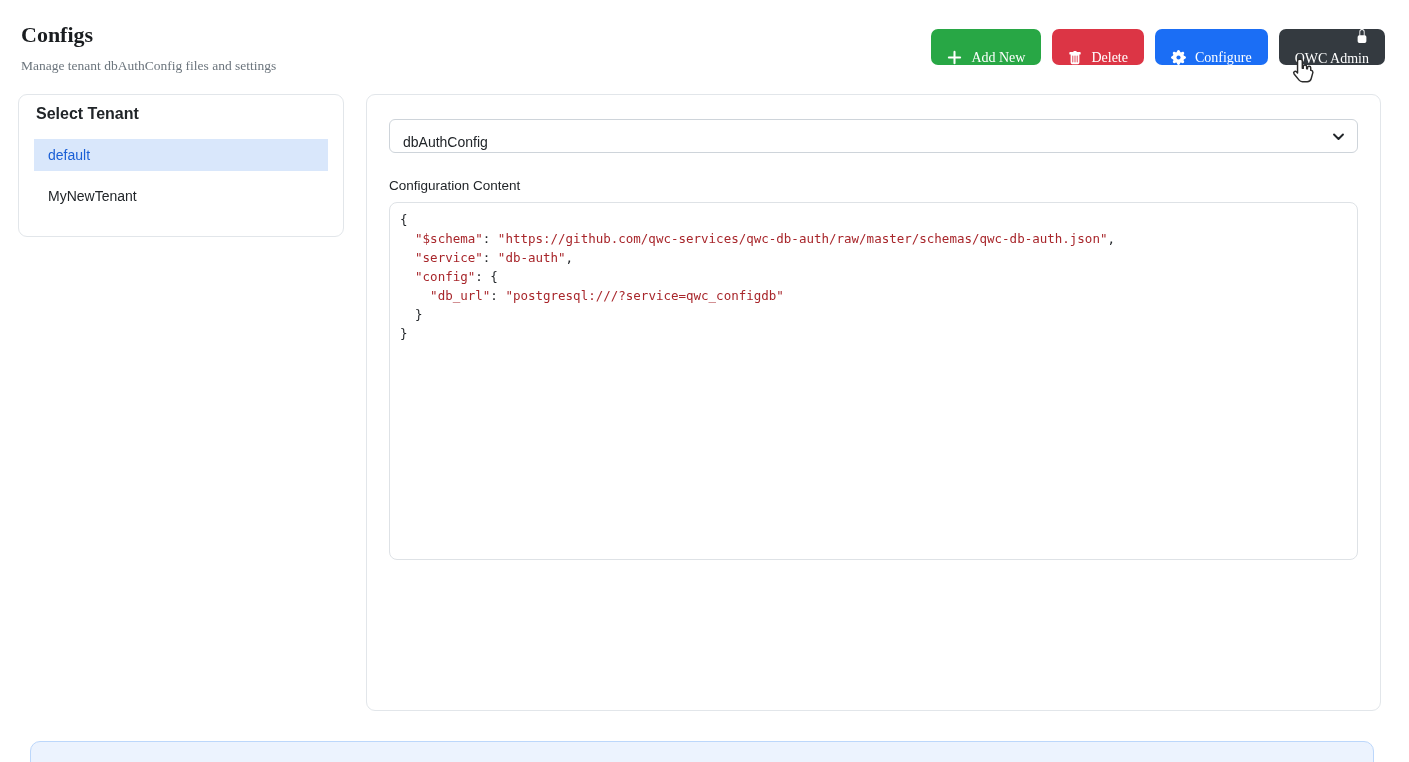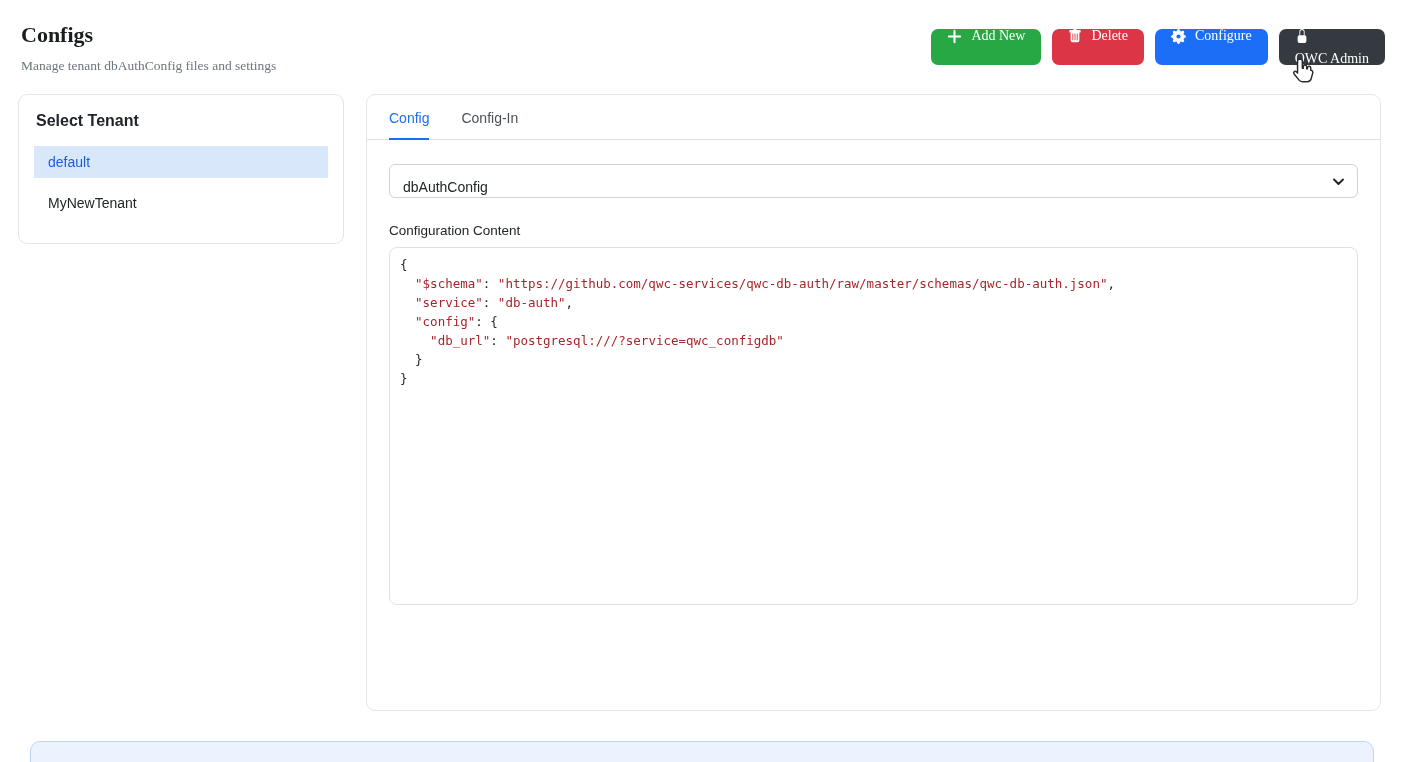--- a/index.html
+++ b/index.html
@@ -11,34 +11,34 @@
   body{
     width:1409px; height:762px; overflow:hidden; position:relative;
     font-family:"Liberation Sans", sans-serif; color:#212529;
   }
   
   .header{display:flex; justify-content:space-between; align-items:flex-start; margin:22px 24px 0 21px;font-family:Liberation Serif, serif;}
   .page-title{font-size:22px; font-weight:700; color:#1a1d20;}
   .page-subtitle{font-size:13.5px; color:#6c757d; margin-top:10px;}
   .toolbar{display:flex; gap:11px; margin-top:7px;}
   .btn{
-    display:inline-flex; align-items:flex-start; gap:9px; height:36px; padding:0 16px;
+    display:inline-flex; align-items:flex-end; gap:9px; height:36px; padding:0 16px;
     border:none; border-radius:7px; font-family:inherit; font-size:14px; font-weight:500;
     color:#fff; cursor:pointer; line-height:1;
   }
   .btn svg{flex:0 0 auto;}
   .btn-success{background:var(--success);}
   .btn-danger{background:var(--danger);}
   .btn-primary{background:var(--primary);}
   .btn-dark{background:var(--dark);flex-direction:column;}
   
   .content{display:flex; gap:22px; margin:20px 28px 0 18px; align-items:flex-start;}
   .card{background:#fff; border:1px solid #e2e6ea; border-radius:9px;}
   
-  .tenant-card{width:326px; padding:17px 15px 15px;}
+  .tenant-card{width:326px; padding:10px 15px 15px;}
   .tenant-title{font-size:16px; font-weight:700; margin:0 2px 16px;}
   .tenant-item{
     padding:8px 14px; font-size:14px; border-radius:0; color:#212529;
     cursor:pointer; margin-bottom:9px;
   }
   .tenant-item.selected{background:#d9e7fb; color:#1a5fd6;}
   
   .main-card{flex:1; min-height:617px; display:flex; flex-direction:column;}
   .tabs{display:flex; padding:0 22px; border-bottom:1px solid #dee2e6;}
   .tab{
@@ -125,28 +125,20 @@
     <div class="tenant-title">Select Tenant</div>
     <div class="tenant-item selected">
       <span>default</span>
     </div>
     <div class="tenant-item">
       <span>MyNewTenant</span>
     </div>
   </div>
 
   <div class="card main-card">
-    <div class="tabs">
-      <div class="tab active">
-        <span>Config</span>
-      </div>
-      <div class="tab">
-        <span>Config-In</span>
-      </div>
-    </div>
 
     <div class="card-body">
       <div class="select-wrap">
         <select class="file-select">
           <option>dbAuthConfig</option>
         </select>
         <span class="select-chevron">
           <svg width="13" height="13" viewBox="0 0 16 16">
               <path d="M2.5 5.5 8 11l5.5-5.5" stroke="#212529" stroke-width="2.4" fill="none" stroke-linecap="round" stroke-linejoin="round"></path>
             </svg>

